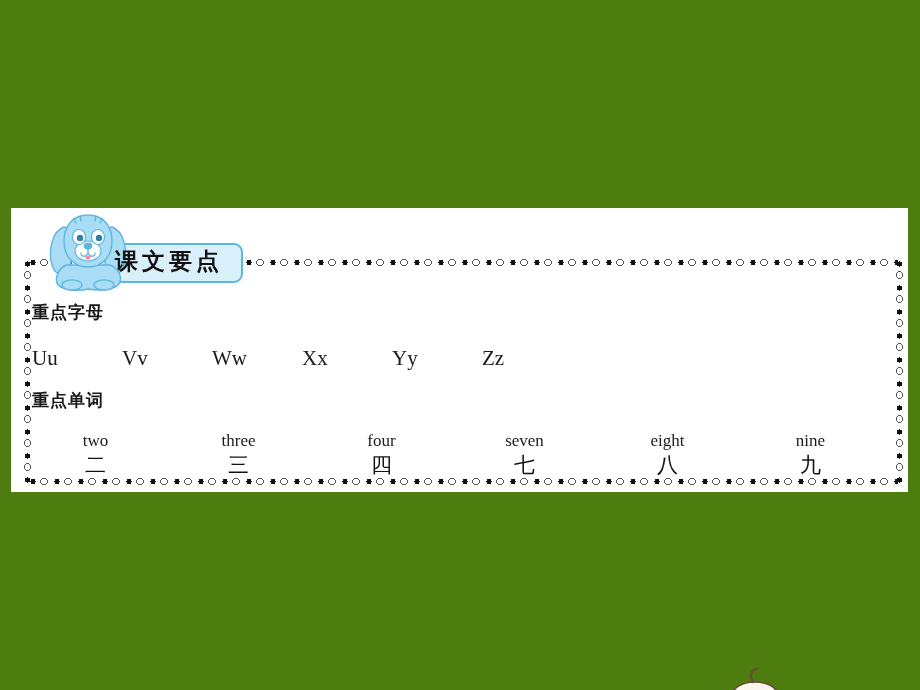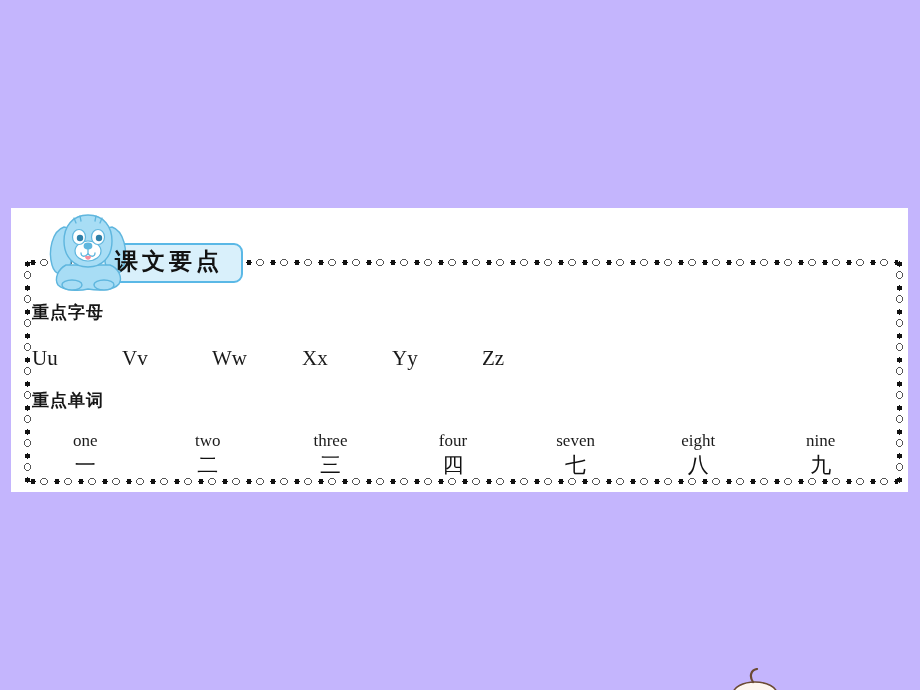--- a/index.html
+++ b/index.html
@@ -10,21 +10,21 @@
     width: 920px;
     height: 690px;
     overflow: hidden;
     font-family: "Liberation Sans", sans-serif;
   }
 
   #slide {
     position: relative;
     width: 920px;
     height: 690px;
-    background: #c4b5fd;
+    background: #4d7c0f;
     overflow: hidden;
   }
 
   
   #card {
     position: absolute;
     left: 11px;
     top: 208px;
     width: 897px;
     height: 284px;
@@ -240,24 +240,20 @@
     <div class="letter">Uu</div>
     <div class="letter">Vv</div>
     <div class="letter">Ww</div>
     <div class="letter">Xx</div>
     <div class="letter">Yy</div>
     <div class="letter">Zz</div>
   </div>
 
   <div id="words-row">
     <div class="word-cell">
-      <div class="en">one</div>
-      <div class="cn">一</div>
-    </div>
-    <div class="word-cell">
       <div class="en">two</div>
       <div class="cn">二</div>
     </div>
     <div class="word-cell">
       <div class="en">three</div>
       <div class="cn">三</div>
     </div>
     <div class="word-cell">
       <div class="en">four</div>
       <div class="cn">四</div>

